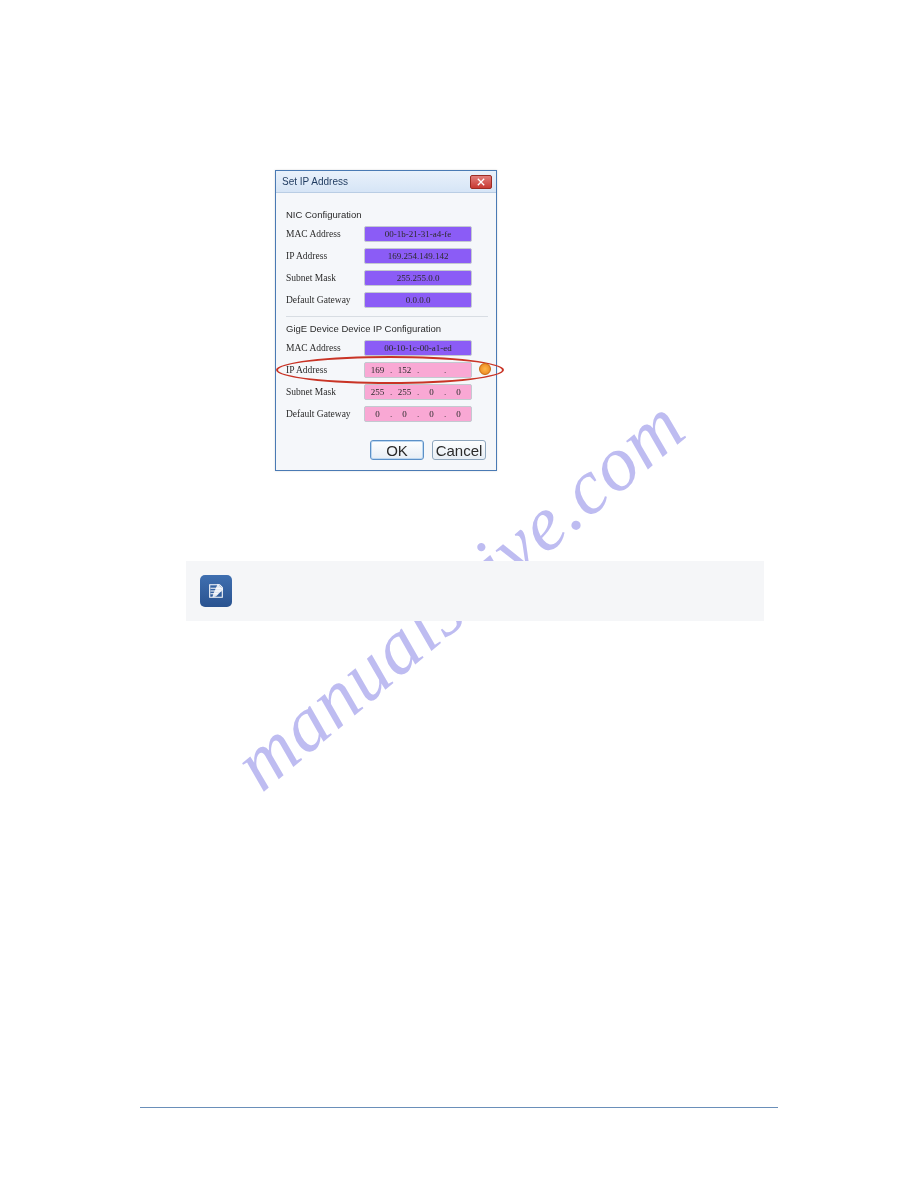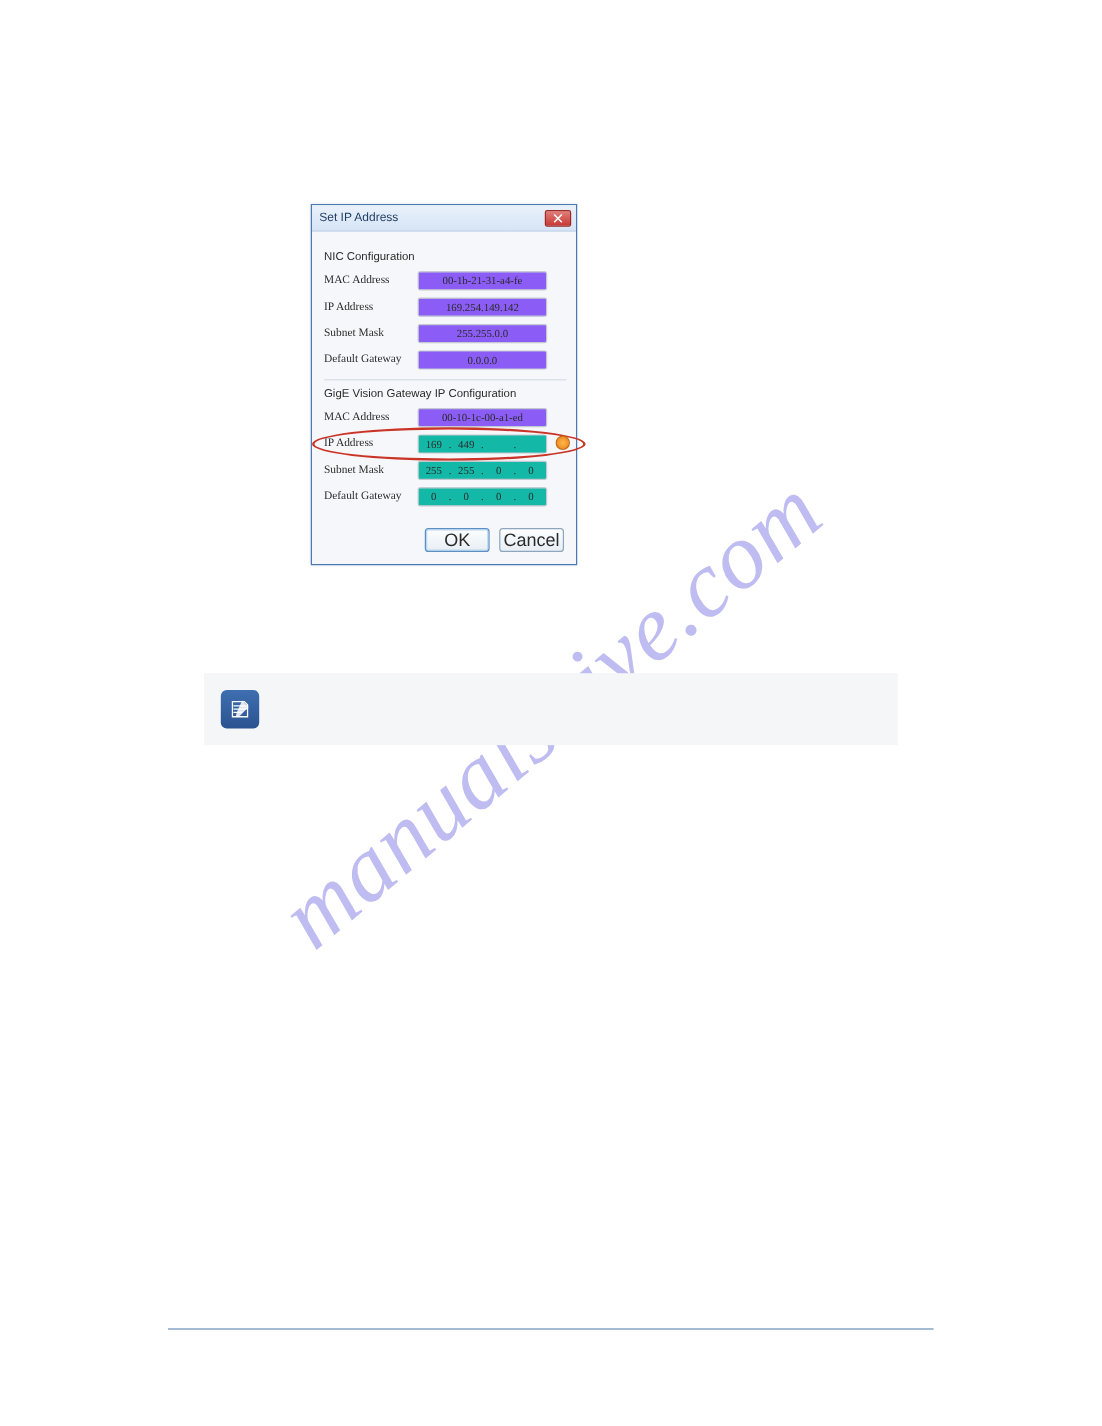--- a/index.html
+++ b/index.html
@@ -23,20 +23,21 @@
     font-family: Georgia, serif;
     white-space: nowrap;
     pointer-events: none;
     z-index: 5;
     letter-spacing: 1px;
   }
   .page-content {
     position: relative;
     z-index: 10;
     padding-top: 170px;
+    margin-left: 16px;
   }
   
   .dialog {
     width: 222px;
     margin-left: 259px;
     border: 1px solid #4a7ab4;
     background: #f5f7fa;
     box-shadow: 0 0 2px rgba(0,0,0,0.15);
   }
   .titlebar {
@@ -93,21 +94,21 @@
     display: flex;
     align-items: center;
     justify-content: center;
     color: #2b2b2b;
     border-radius: 2px;
   }
   .ip-field {
     width: 108px;
     height: 16px;
     border: 1px solid #c3c9d0;
-    background: #14b8a6;
+    background: #f9a8d4;
     border-radius: 2px;
     display: flex;
     align-items: center;
     font-size: 9px;
     color: #2b2b2b;
     padding: 0 2px;
   }
   .oct { flex: 1; text-align: center; }
   .dot { width: 6px; text-align: center; }
   .divider {
@@ -233,34 +234,34 @@
         <div class="row-label">Subnet Mask</div>
         <div class="row-field">255.255.0.0</div>
       </div>
       <div class="row">
         <div class="row-label">Default Gateway</div>
         <div class="row-field">0.0.0.0</div>
       </div>
 
       <div class="divider"></div>
 
-      <div class="section-title">GigE Vision Gateway IP Configuration</div>
+      <div class="section-title">GigE Device Device IP Configuration</div>
 
       <div class="row">
         <div class="row-label">MAC Address</div>
         <div class="row-field">00-10-1c-00-a1-ed</div>
       </div>
 
       <div class="row">
         <div class="oval"></div>
         <div class="row-label">IP Address</div>
         <div class="ip-field">
           <span class="oct">169</span>
           <span class="dot">.</span>
-          <span class="oct">449</span>
+          <span class="oct">152</span>
           <span class="dot">.</span>
           <span class="oct"></span>
           <span class="dot">.</span>
           <span class="oct"></span>
         </div>
         <div class="warn-icon"></div>
       </div>
 
       <div class="row">
         <div class="row-label">Subnet Mask</div>

